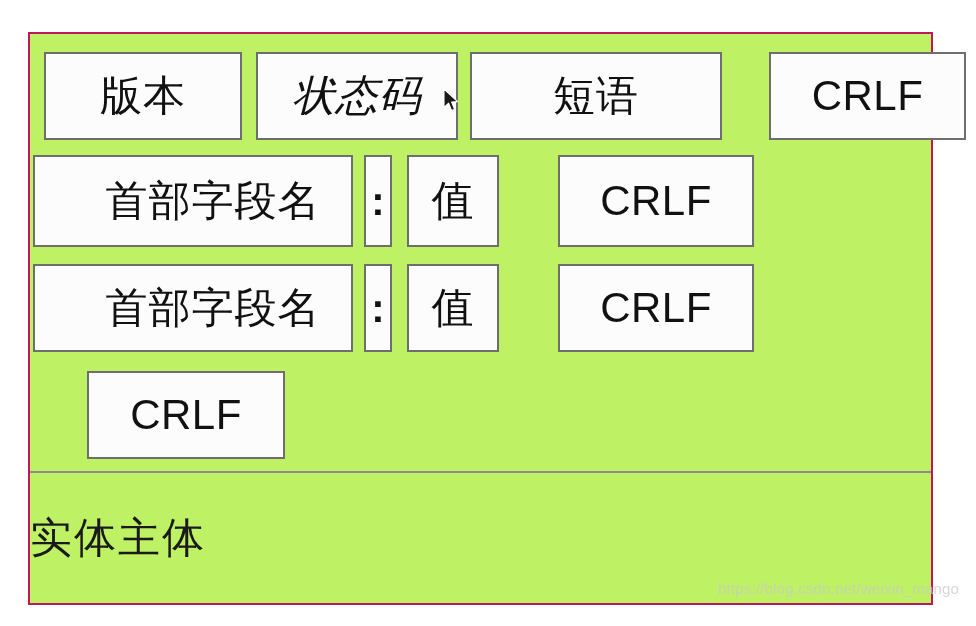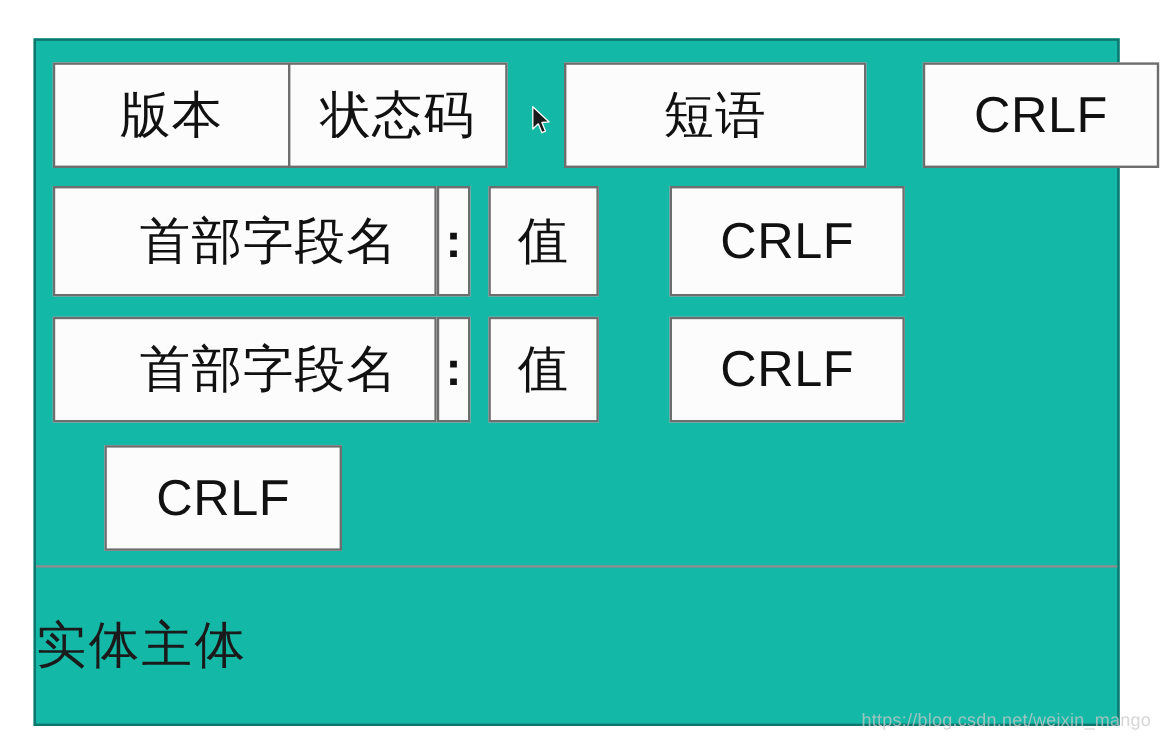--- a/index.html
+++ b/index.html
@@ -25,23 +25,23 @@
     background: #ffffff;
   }
 
   
   .outer-frame {
     position: absolute;
     left: 28px;
     top: 32px;
     width: 905px;
     height: 573px;
-    border: 2px solid #0f766e;
+    border: 2px solid #be185d;
     box-sizing: border-box;
-    background: #14b8a6;
+    background: #bef264;
   }
 
   
   .box {
     position: absolute;
     border: 2px solid #6e6e6e;
     box-sizing: border-box;
     background: #fcfcfc;
     display: flex;
     align-items: center;
@@ -65,30 +65,30 @@
   .colon-glyph {
     font-family: "Liberation Sans", "DejaVu Sans", sans-serif;
     font-size: 40px;
     font-weight: 700;
     line-height: 0.8;
   }
 
   
   .r1 { top: 18px; height: 88px; }
   #box-version    { left: 14px;  width: 198px; }
-  #box-status     { left: 210px; width: 183px; }
+  #box-status     { left: 226px; width: 202px; font-style: italic; }
   #box-phrase     { left: 440px; width: 252px; }
   #box-crlf-1     { left: 696px; width: 197px; }
 
   
   .r2 { top: 121px; height: 92px; }
   
   .r3 { top: 230px; height: 88px; }
 
-  .box-hname  { left: 14px;  width: 320px; padding-left: 40px; }
+  .box-hname  { left: 3px;  width: 320px; padding-left: 40px; }
   .box-colon  { left: 334px; width: 28px; }
   .box-value  { left: 377px; width: 92px; }
   .box-crlf-h { left: 485px; width: 196px; }
 
   
   #box-crlf-end {
     left: 14px;
     top: 337px;
     width: 198px;
     height: 88px;
@@ -130,21 +130,21 @@
     top: 88px;
     width: 18px;
     height: 26px;
     pointer-events: none;
   }
 
   
   .watermark {
     position: absolute;
     left: 718px;
-    top: 592px;
+    top: 580px;
     width: 256px;
     height: 26px;
     color: #c9c9c9;
     font-family: "Liberation Sans", "DejaVu Sans", sans-serif;
     font-size: 15px;
     letter-spacing: 0.2px;
     white-space: nowrap;
     overflow: hidden;
     opacity: 0.75;
   }

